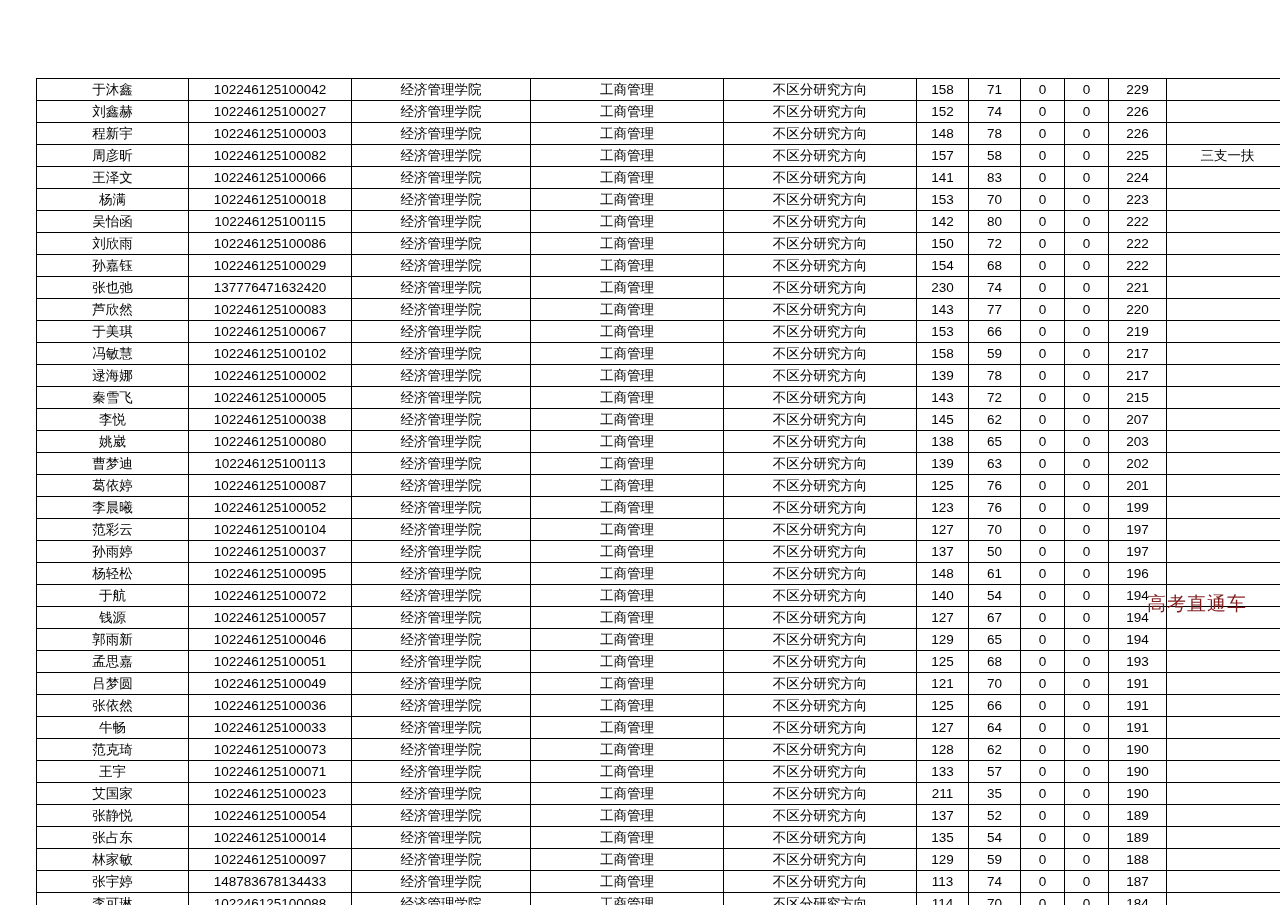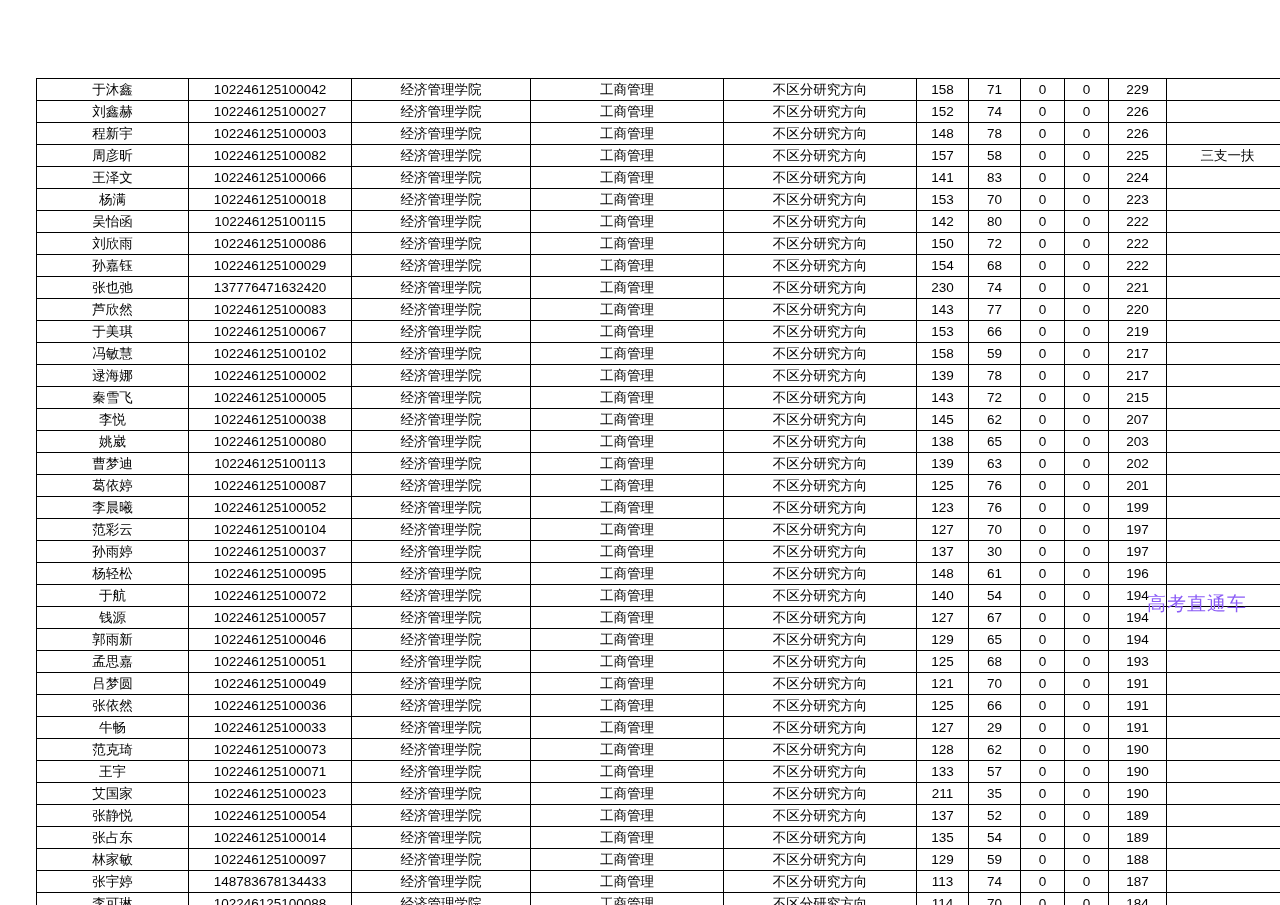--- a/index.html
+++ b/index.html
@@ -53,21 +53,21 @@
   col.c-s3      { width: 44px; }
   col.c-s4      { width: 44px; }
   col.c-total   { width: 58px; }
   col.c-note    { width: 122px; }
 
   .watermark {
     position: absolute;
     right: 36px;
     bottom: 34px;
     font-size: 19px;
-    color: #8b5cf6;
+    color: #7f1d1d;
     letter-spacing: 1px;
     font-family: "Liberation Sans", "DejaVu Sans", sans-serif;
   }
 </style>
 </head>
 <body>
 
 <div class="page">
 
   <div class="table-wrap">
@@ -359,21 +359,21 @@
             <td>197</td>
             <td></td>
           </tr>
           <tr>
             <td>孙雨婷</td>
             <td>102246125100037</td>
             <td>经济管理学院</td>
             <td>工商管理</td>
             <td>不区分研究方向</td>
             <td>137</td>
-            <td>30</td>
+            <td>50</td>
             <td>0</td>
             <td>0</td>
             <td>197</td>
             <td></td>
           </tr>
           <tr>
             <td>杨轻松</td>
             <td>102246125100095</td>
             <td>经济管理学院</td>
             <td>工商管理</td>
@@ -463,21 +463,21 @@
             <td>191</td>
             <td></td>
           </tr>
           <tr>
             <td>牛畅</td>
             <td>102246125100033</td>
             <td>经济管理学院</td>
             <td>工商管理</td>
             <td>不区分研究方向</td>
             <td>127</td>
-            <td>29</td>
+            <td>64</td>
             <td>0</td>
             <td>0</td>
             <td>191</td>
             <td></td>
           </tr>
           <tr>
             <td>范克琦</td>
             <td>102246125100073</td>
             <td>经济管理学院</td>
             <td>工商管理</td>

